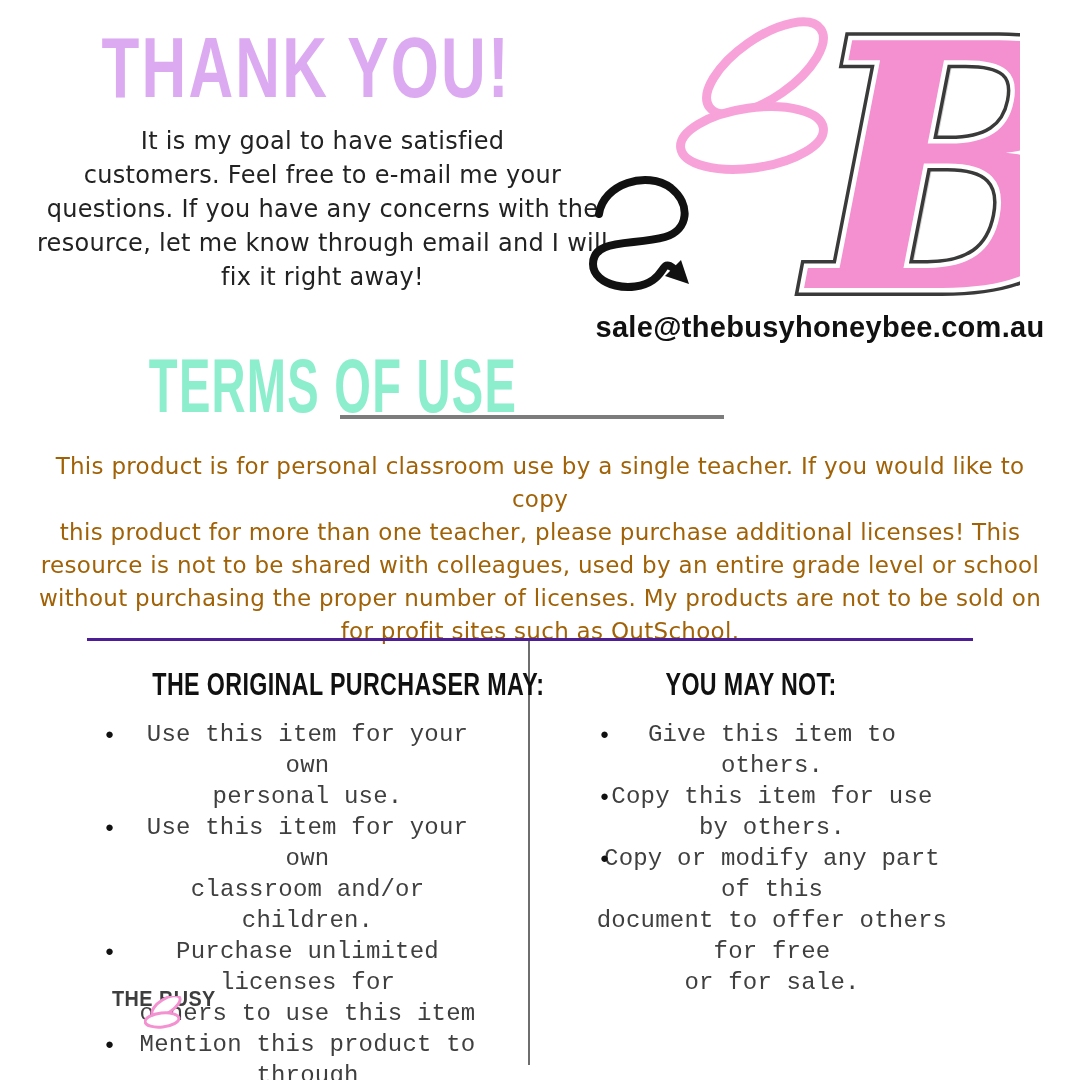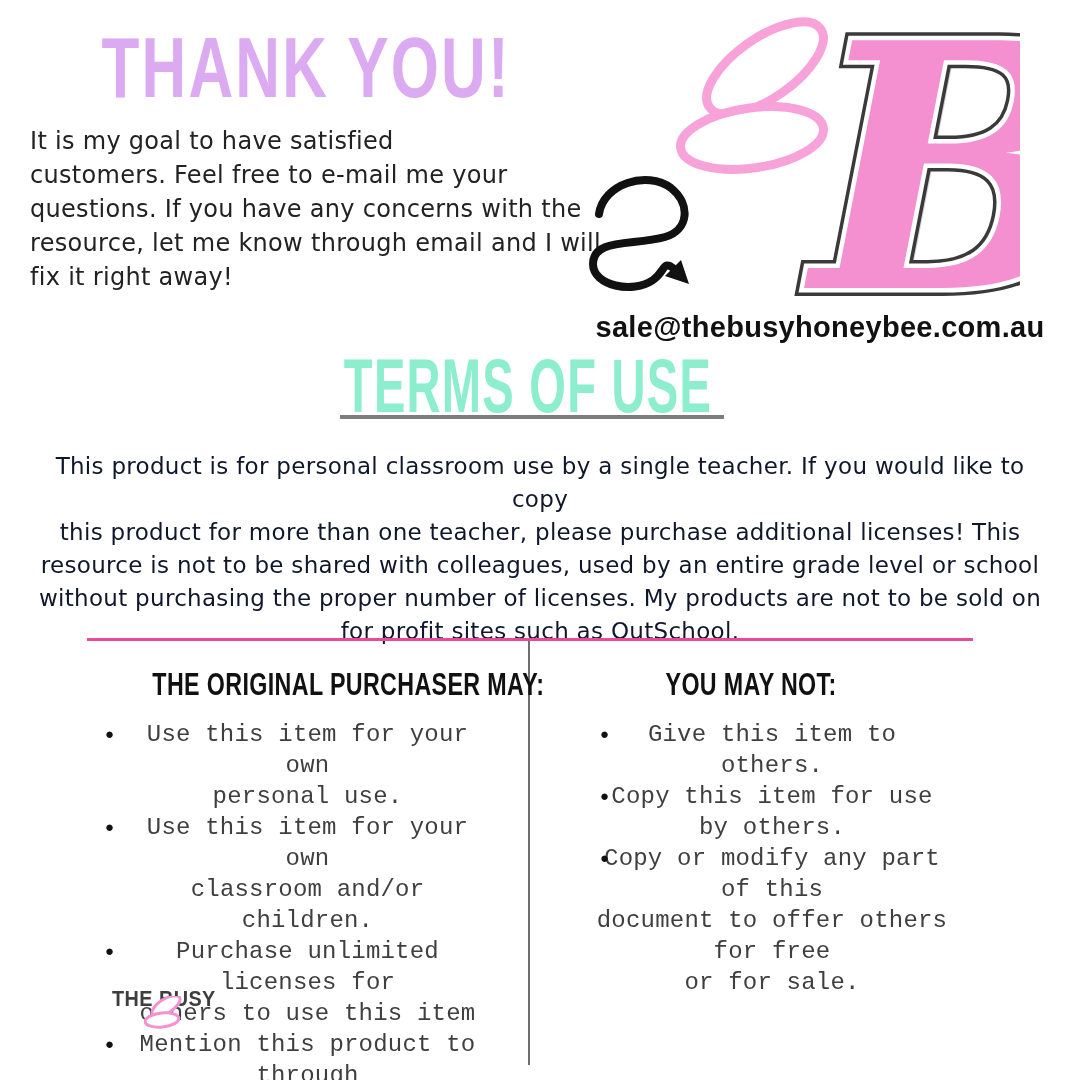--- a/index.html
+++ b/index.html
@@ -3,50 +3,50 @@
 <meta charset="utf-8">
 <style>
   html,body{margin:0;padding:0;background:#fff;}
   .page{position:relative;width:1080px;height:1080px;background:#fff;overflow:hidden;
         font-family:"Liberation Sans",sans-serif;color:#1f1f1f;}
 
   
   .thanks-title{position:absolute;left:19px;top:18px;width:575px;text-align:center;}
   .thanks-title .big{display:inline-block;font-size:86px;font-weight:bold;letter-spacing:3px;
         color:#dcaaf1;transform:scaleX(0.72);transform-origin:50% 50%;white-space:nowrap;}
-  .thanks-msg{position:absolute;left:30px;top:124px;width:585px;
+  .thanks-msg{position:absolute;left:30px;top:124px;width:585px;text-align:center;
         font-size:24px;line-height:34px;letter-spacing:.3px;color:#222;white-space:pre-line;
         font-family:"DejaVu Sans",sans-serif;}
 
   
   .arrow{position:absolute;left:585px;top:172px;width:110px;height:120px;}
 
   
   .logo-b{position:absolute;left:660px;top:8px;width:360px;height:300px;}
   .logo-b text{font-family:"DejaVu Serif",serif;font-style:italic;font-weight:bold;font-size:340px;}
   .b-shadow{fill:#d2d2d2;}
   .b-dark{fill:none;stroke:#3a3a3a;stroke-width:16px;}
   .b-white{fill:none;stroke:#ffffff;stroke-width:9px;}
   .b-fill{fill:#f48fd0;}
 
   .email{position:absolute;left:590px;top:311px;width:460px;text-align:center;
         font-size:29px;font-weight:bold;letter-spacing:.3px;color:#111;}
 
   
-  .terms-title{position:absolute;left:28px;top:342px;width:1000px;text-align:center;text-decoration:underline;}
+  .terms-title{position:absolute;left:36px;top:342px;width:1000px;text-align:left;text-decoration:underline;}
   .terms-title .big{display:inline-block;font-size:76px;font-weight:bold;letter-spacing:2px;
         color:#8ceecd;transform:scaleX(0.62);transform-origin:50% 50%;white-space:nowrap;}
   .terms-underline{position:absolute;left:340px;top:415px;width:384px;height:4px;background:#7c7c7c;}
   .terms-body{position:absolute;left:25px;top:450px;width:1030px;text-align:center;
-        font-size:23px;line-height:33px;letter-spacing:.3px;color:#0f172a;white-space:pre-line;
+        font-size:23px;line-height:33px;letter-spacing:.3px;color:#a16207;white-space:pre-line;
         font-family:"DejaVu Sans",sans-serif;}
 
   
   .columns{position:absolute;left:87px;top:638px;width:886px;height:424px;
-        border-top:3px solid #ec4899;}
+        border-top:3px solid #4c1d95;}
   .v-divider{position:absolute;left:441px;top:0;width:2px;height:424px;background:#6e6e6e;}
   .col{position:absolute;top:0;height:424px;}
   .col-left{left:0;width:441px;}
   .col-right{left:443px;width:443px;}
   .col-heading{padding-top:26px;text-align:center;}
   .col-heading .hd{display:inline-block;font-size:31px;font-weight:bold;color:#111;
         letter-spacing:.5px;transform:scaleX(0.75);transform-origin:50% 50%;white-space:nowrap;}
   ul.bullets{list-style:none;margin:16px 0 0 0;padding:0;
         font-family:Liberation Mono, monospace;font-size:24px;line-height:31px;color:#3f3f3f;}
   ul.bullets li{position:relative;text-align:center;white-space:pre-line;letter-spacing:.2px;}

